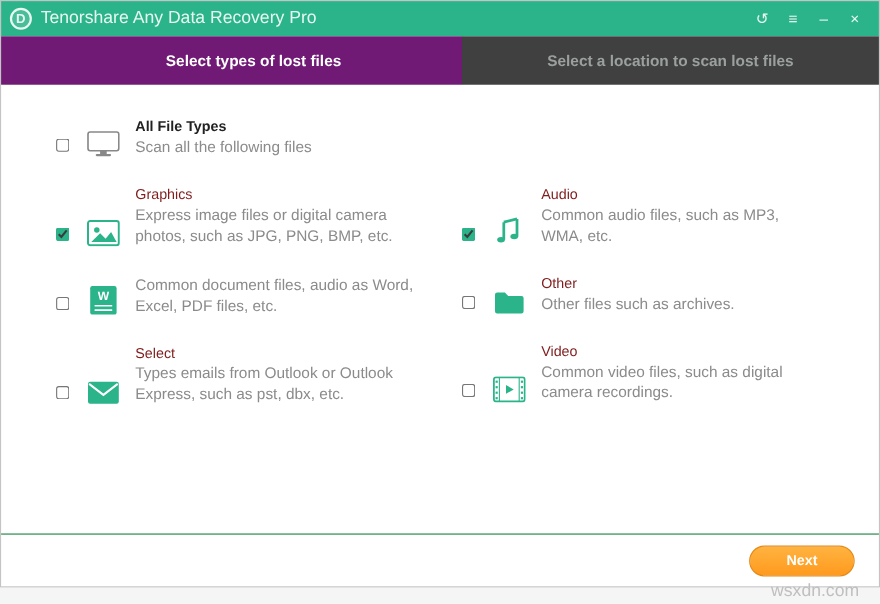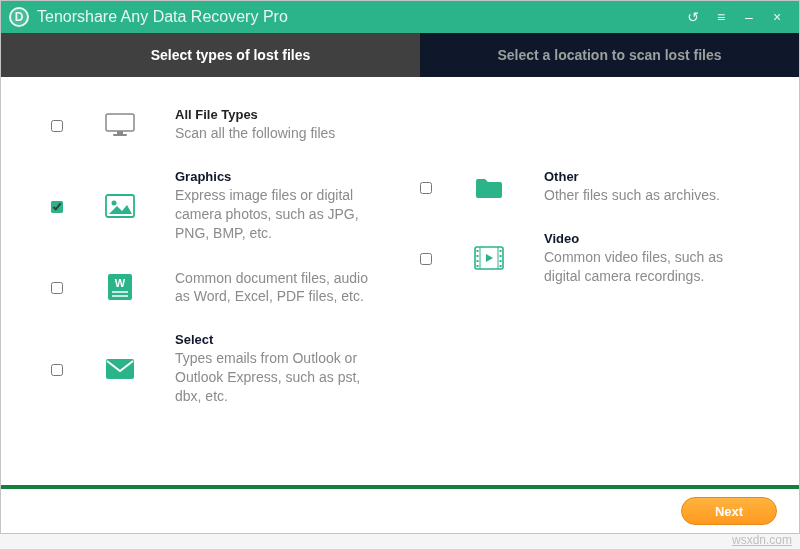--- a/index.html
+++ b/index.html
@@ -48,35 +48,35 @@
       display: flex;
       background: #e4e4e4;
     }
     .tab {
       flex: 1;
       display: flex; align-items: center; justify-content: center;
       font-size: 14px;
       position: relative;
     }
     .tab.active {
-      background: #404040;
+      background: #701a75;
       color: #ffffff;
       font-weight: 600;
       padding-left: 40px;
     }
     .tab.active::after {
       content: '';
       position: absolute;
       right: -22px; top: 0;
       border-top: 22px solid transparent;
       border-bottom: 22px solid transparent;
       border-left: 22px solid #2bb38a;
     }
     .tab.inactive {
-      background: #0f172a;
+      background: #404040;
       color: #9aa09d;
       font-weight: 600;
     }
     .content {
       flex: 1;
       padding: 30px 50px 10px 50px;
       display: flex;
       flex-direction: column;
     }
     .allrow {
@@ -84,75 +84,73 @@
       align-items: flex-start;
       margin-bottom: 32px;
     }
     .columns {
       display: flex;
       gap: 40px;
     }
     .col { flex: 1; }
     .ftype {
       display: flex;
-      align-items: center;
+      align-items: flex-end;
       margin-bottom: 26px;
-      gap: 26px;
     }
     .cbwrap {
       width: 16px;
       padding-top: 4px;
     }
     .cb {
       width: 12px; height: 12px;
       accent-color: #2bb38a;
     }
     .iconwrap {
       width: 38px;
       margin: 0 10px 0 8px;
       display: flex; align-items: flex-start; justify-content: center;
     }
     .iconwrap svg { display: block; }
     .ftxt { flex: 1; }
     .ftxt .h {
       font-size: 13px;
-      color: #0f172a;
-      font-weight: 700;
+      color: #7f1d1d;
+      font-weight: 400;
       margin-bottom: 2px;
     }
     .ftxt .d {
       font-size: 14px;
       color: #8b8b8b;
       line-height: 1.35;
     }
     .allrow .ftxt .h { font-weight: 700; color: #222; }
     .footer {
       height: 48px;
-      border-top: 4px solid #15803d;
+      border-top: 1px solid #15803d;
       display: flex;
       align-items: center;
       justify-content: flex-end;
       padding: 0 22px;
     }
     .nextbtn {
       width: 96px; height: 28px;
       border-radius: 14px;
       background: linear-gradient(#ffb340, #ff9a1e);
       border: 1px solid #e48a18;
       color: #fff;
       font-size: 13px;
       font-weight: 600;
       cursor: pointer;
     }
     .watermark {
       position: absolute;
-      bottom: 2px; right: 8px;
-      font-size: 12px;
+      bottom: 2px; right: 19px;
+      font-size: 16px;
       color: #bfbfbf;
-      text-decoration: underline;
     }
   </style>
 </head>
 <body>
 
 <div class="window">
 
   <div class="titlebar">
     <div class="logo">D</div>
     <div class="title">Tenorshare Any Data Recovery Pro</div>
@@ -234,20 +232,36 @@
           </div>
           <div class="ftxt">
             <div class="h">Select</div>
             <div class="d">Types emails from Outlook or Outlook Express, such as pst, dbx, etc.</div>
           </div>
         </div>
 
       </div>
       <div class="col">
 
+        <div class="ftype">
+          <div class="cbwrap"><input type="checkbox" class="cb" checked="" style=""></div>
+          <div class="iconwrap">
+            <svg width="26" height="28" viewBox="0 0 26 28">
+              <path d="M8 6 L8 22" stroke="#2bb38a" stroke-width="2.5" fill="none"></path>
+              <path d="M20 3 L20 19" stroke="#2bb38a" stroke-width="2.5" fill="none"></path>
+              <path d="M8 6 L20 3" stroke="#2bb38a" stroke-width="2.5" fill="none"></path>
+              <ellipse cx="5.5" cy="22" rx="3.5" ry="2.5" fill="#2bb38a"></ellipse>
+              <ellipse cx="17.5" cy="19" rx="3.5" ry="2.5" fill="#2bb38a"></ellipse>
+            </svg>
+          </div>
+          <div class="ftxt">
+            <div class="h">Audio</div>
+            <div class="d">Common audio files, such as MP3, WMA, etc.</div>
+          </div>
+        </div>
 
         <div class="ftype">
           <div class="cbwrap"><input type="checkbox" class="cb" style=""></div>
           <div class="iconwrap">
             <svg width="30" height="24" viewBox="0 0 30 24">
               <path d="M2 6 L2 21 Q2 23 4 23 L26 23 Q28 23 28 21 L28 9 Q28 7 26 7 L14 7 L11 4 L4 4 Q2 4 2 6 Z" fill="#2bb38a"></path>
             </svg>
           </div>
           <div class="ftxt">
             <div class="h">Other</div>

